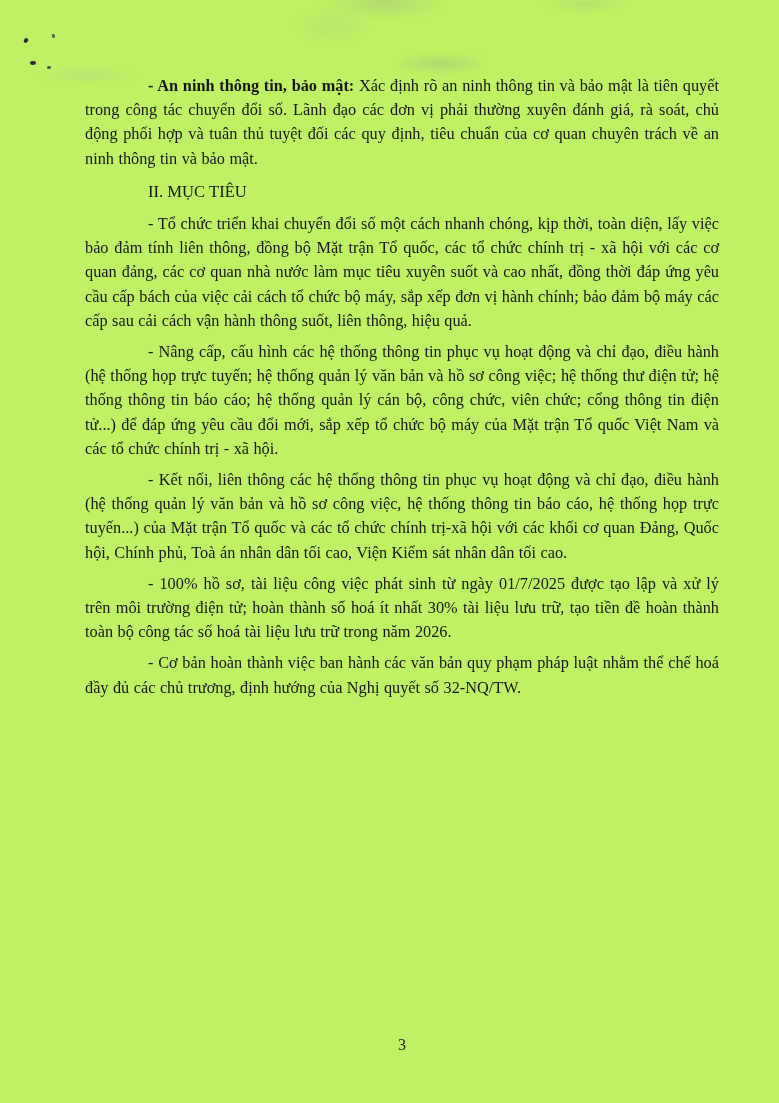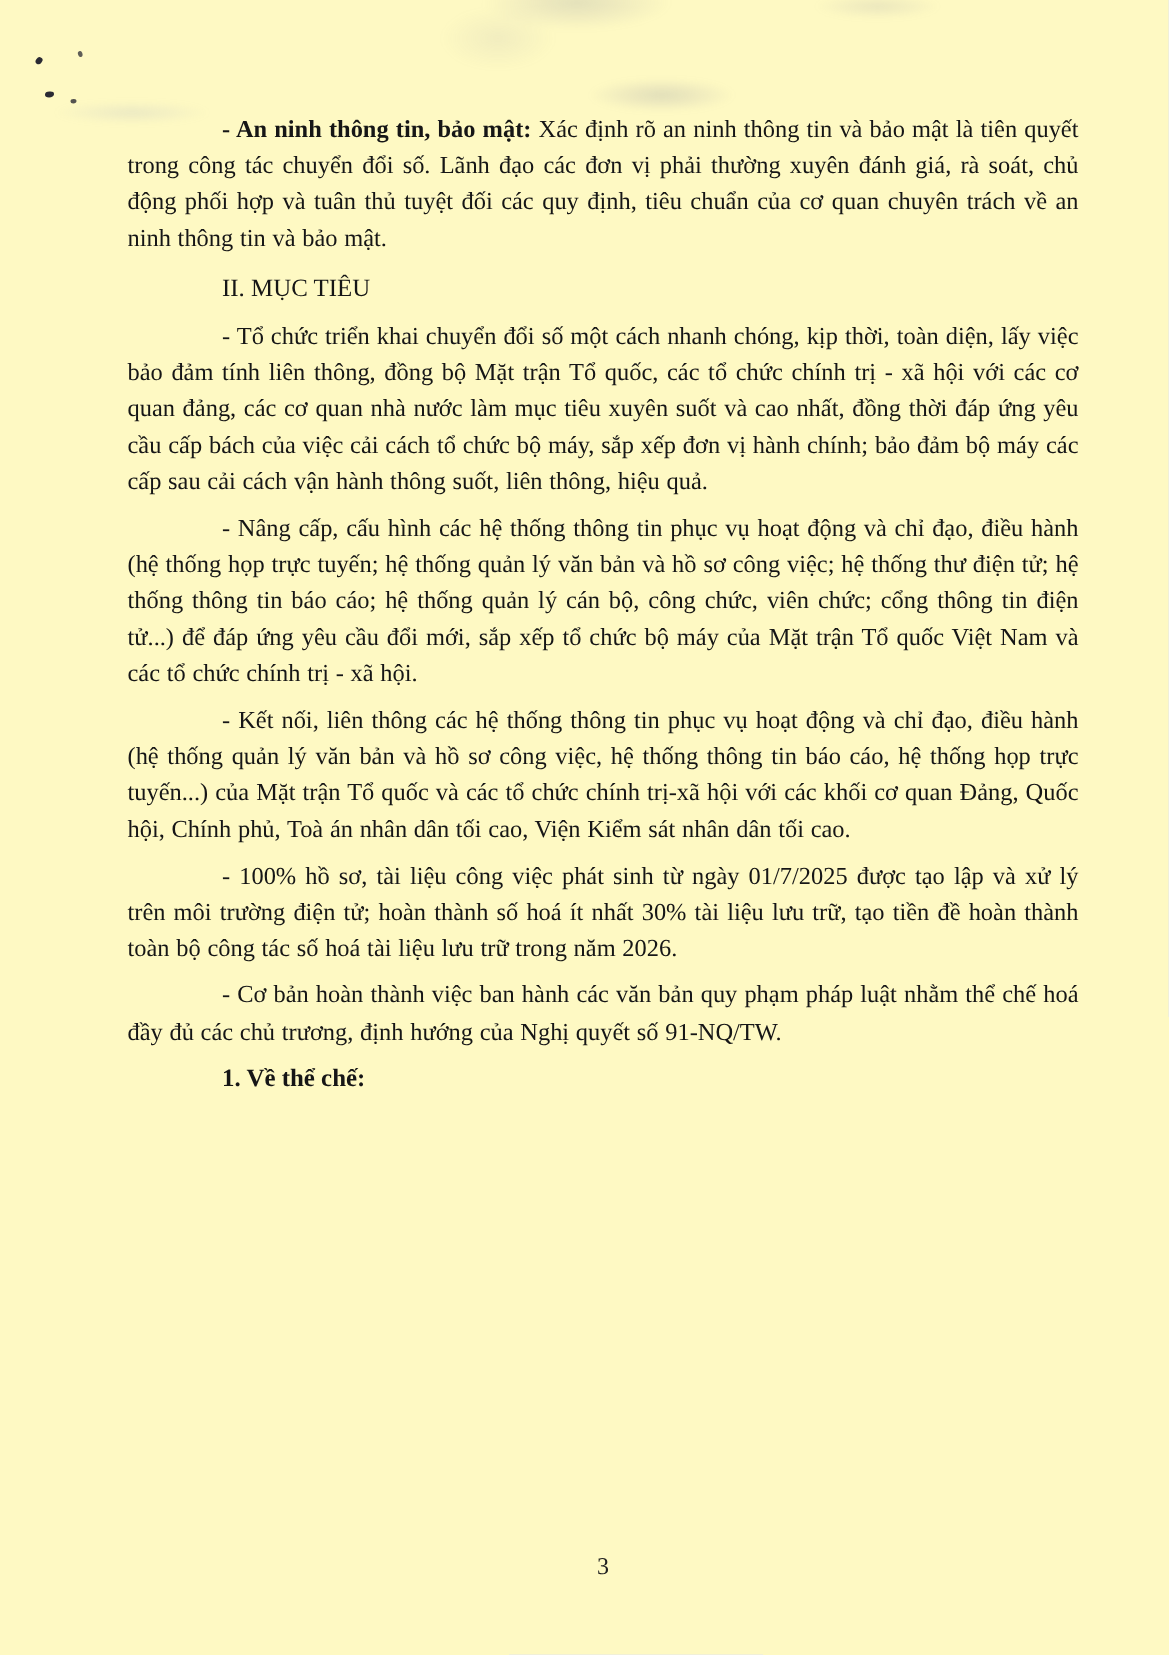--- a/index.html
+++ b/index.html
@@ -5,21 +5,21 @@
   html, body {
     margin: 0;
     padding: 0;
     background: #e8e8e8;
   }
   .page {
     position: relative;
     width: 779px;
     height: 1103px;
     margin: 0 auto;
-    background: #fef9c3;
+    background: #bef264;
     overflow: hidden;
     font-family: "Liberation Serif", "DejaVu Serif", serif;
     color: #161616;
   }
   .content {
     position: absolute;
     top: 74px;
     left: 85px;
     width: 634px;
   }
@@ -102,24 +102,23 @@
 
     <p class="para">- Tổ chức triển khai chuyển đổi số một cách nhanh chóng, kịp thời, toàn diện, lấy việc bảo đảm tính liên thông, đồng bộ Mặt trận Tổ quốc, các tổ chức chính trị - xã hội với các cơ quan đảng, các cơ quan nhà nước làm mục tiêu xuyên suốt và cao nhất, đồng thời đáp ứng yêu cầu cấp bách của việc cải cách tổ chức bộ máy, sắp xếp đơn vị hành chính; bảo đảm bộ máy các cấp sau cải cách vận hành thông suốt, liên thông, hiệu quả.</p>
 
 
     <p class="para">- Nâng cấp, cấu hình các hệ thống thông tin phục vụ hoạt động và chỉ đạo, điều hành (hệ thống họp trực tuyến; hệ thống quản lý văn bản và hồ sơ công việc; hệ thống thư điện tử; hệ thống thông tin báo cáo; hệ thống quản lý cán bộ, công chức, viên chức; cổng thông tin điện tử...) để đáp ứng yêu cầu đổi mới, sắp xếp tổ chức bộ máy của Mặt trận Tổ quốc Việt Nam và các tổ chức chính trị - xã hội.</p>
 
     <p class="para">- Kết nối, liên thông các hệ thống thông tin phục vụ hoạt động và chỉ đạo, điều hành (hệ thống quản lý văn bản và hồ sơ công việc, hệ thống thông tin báo cáo, hệ thống họp trực tuyến...) của Mặt trận Tổ quốc và các tổ chức chính trị-xã hội với các khối cơ quan Đảng, Quốc hội, Chính phủ, Toà án nhân dân tối cao, Viện Kiểm sát nhân dân tối cao.</p>
 
     <p class="para">- 100% hồ sơ, tài liệu công việc phát sinh từ ngày 01/7/2025 được tạo lập và xử lý trên môi trường điện tử; hoàn thành số hoá ít nhất 30% tài liệu lưu trữ, tạo tiền đề hoàn thành toàn bộ công tác số hoá tài liệu lưu trữ trong năm 2026.</p>
 
-    <p class="para">- Cơ bản hoàn thành việc ban hành các văn bản quy phạm pháp luật nhằm thể chế hoá đầy đủ các chủ trương, định hướng của Nghị quyết số 91-NQ/TW.</p>
+    <p class="para">- Cơ bản hoàn thành việc ban hành các văn bản quy phạm pháp luật nhằm thể chế hoá đầy đủ các chủ trương, định hướng của Nghị quyết số 32-NQ/TW.</p>
 
 
 
-    <h3 class="sub-heading">1. Về thể chế:</h3>
 
 
   </div>
 
   <div class="page-number">3</div>
 
 </div>
 
 </body></html>

